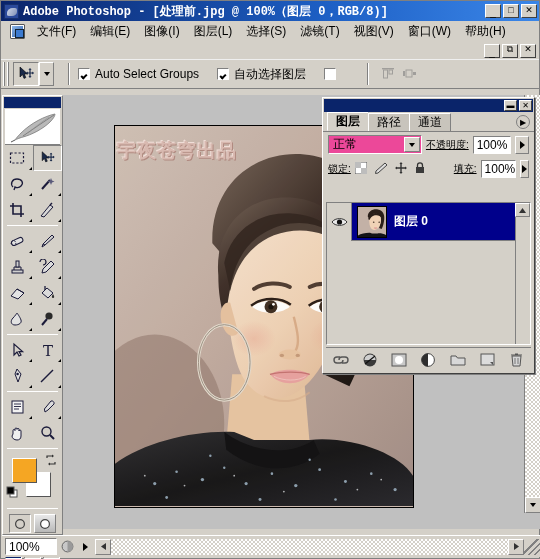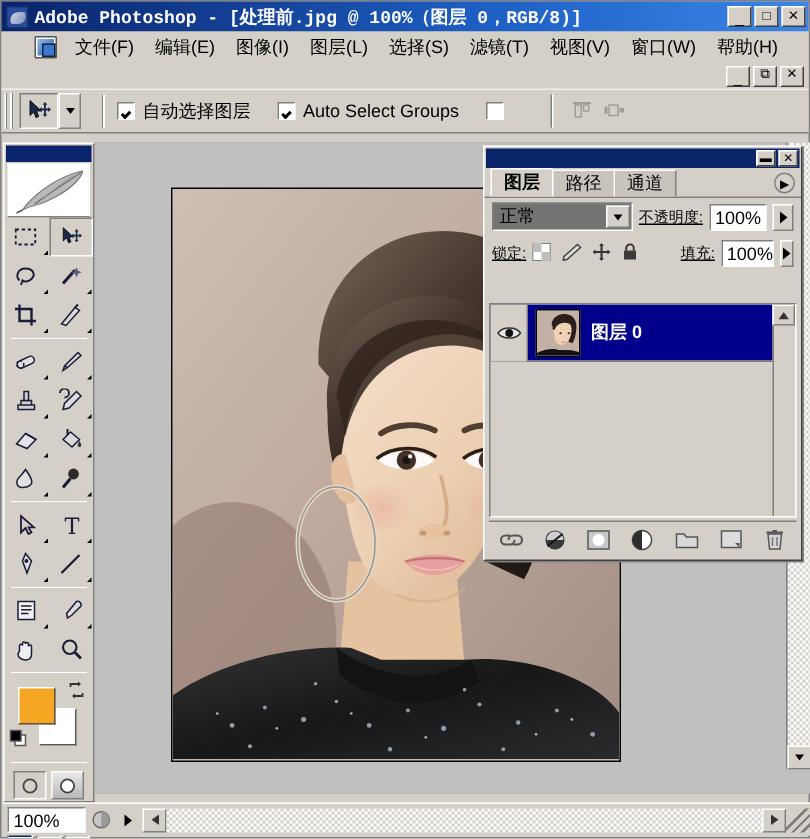--- a/index.html
+++ b/index.html
@@ -41,21 +41,21 @@
     display:flex;align-items:center;justify-content:center;
     font-size:9px;color:#000;font-family:"Liberation Sans",sans-serif;
     line-height:1;
   }
   .winbtn span{display:block;transform:translateY(-1px);}
   .winbtn.min span{transform:translateY(2px);font-size:10px;}
 
   
   .menubar{
     height:21px;display:flex;align-items:center;background:#d4d0c8;
-    padding-left:20px; border-bottom:0px;
+    padding-left:7px; border-bottom:0px;
   }
   .doc-icon{
     width:15px;height:15px;margin:0 5px 0 2px;position:relative;flex:0 0 auto;
     background:#fff;border:1px solid #555; border-radius:1px;
   }
   .doc-icon::before{
     content:"";position:absolute;left:1px;top:1px;width:11px;height:11px;
     background:linear-gradient(135deg,#8fb7e8,#2a5fae);
   }
   .doc-icon::after{
@@ -226,21 +226,21 @@
     transform:skewX(-0deg);
   }
   .pal-tab.active{background:#d4d0c8;border-bottom:1px solid #d4d0c8;height:19px;font-weight:bold;}
   .pal-menu-btn{
     position:absolute;right:4px;top:2px;width:14px;height:14px;border-radius:50%;
     background:#d4d0c8;border:1px solid #808080;
     display:flex;align-items:center;justify-content:center;font-size:8px;
   }
   .pal-row{display:flex;align-items:center;padding:3px 5px;gap:4px;}
   .blend-select{
-    width:103px;height:19px;background:#737373;border:1px solid;
+    width:103px;height:19px;background:#ec4899;border:1px solid;
     border-color:#808080 #fff #fff #808080;display:flex;align-items:center;
     padding-left:4px;font-size:12px;position:relative;
   }
   .sel-arrow{
     position:absolute;right:1px;top:1px;width:16px;height:15px;background:#d4d0c8;
     border:1px solid;border-color:#fff #808080 #808080 #fff;
     display:flex;align-items:center;justify-content:center;
   }
   .lbl{font-size:10px;white-space:nowrap;text-decoration:underline;}
   .numfield{
@@ -376,25 +376,25 @@
         <path d="M13 3 l1.6 1.8 h-3.2 Z M13 13 l1.6 -1.8 h-3.2 Z M9 8 l1.8 -1.6 v3.2 Z M17 8 l-1.8 -1.6 v3.2 Z" fill="#1b2a4a"></path>
       </svg>
     </div>
     <div class="tool-drop">
       <div class="tri-down"></div>
     </div>
     <div class="sep-v"></div>
 
     <div class="chk-wrap">
       <div class="chk on"></div>
-      <span class="chk-label">自动选择图层</span>
+      <span class="chk-label">Auto Select Groups</span>
     </div>
     <div class="chk-wrap">
       <div class="chk on"></div>
-      <span class="chk-label">Auto Select Groups</span>
+      <span class="chk-label">自动选择图层</span>
     </div>
     <div class="chk-wrap">
       <div class="chk"></div>
     </div>
 
     <div class="sep-v"></div>
     <div class="align-icons">
       <div class="align-ic">
         <svg width="15" height="14" viewBox="0 0 15 14">
             <rect x="1" y="1" width="12" height="1.4" fill="#777"></rect>
@@ -524,20 +524,21 @@
             <circle cx="70" cy="362" r="0.9"></circle>
               <circle cx="120" cy="352" r="0.9"></circle>
             <circle cx="170" cy="368" r="0.9"></circle>
               <circle cx="244" cy="366" r="0.9"></circle>
             <circle cx="268" cy="356" r="0.9"></circle>
               <circle cx="30" cy="352" r="0.9"></circle>
           </g>
 
           <rect width="300" height="383" fill="#c9a88f" opacity="0.05"></rect>
         </svg>
+        <div class="watermark">宇夜苍穹出品</div>
       </div>
 
       <div class="vscroll">
         <div class="sb-arrow" style="bottom:0;left:0;">
           <div class="tri-down"></div>
         </div>
       </div>
     </div>
 
     <div class="toolbox">

